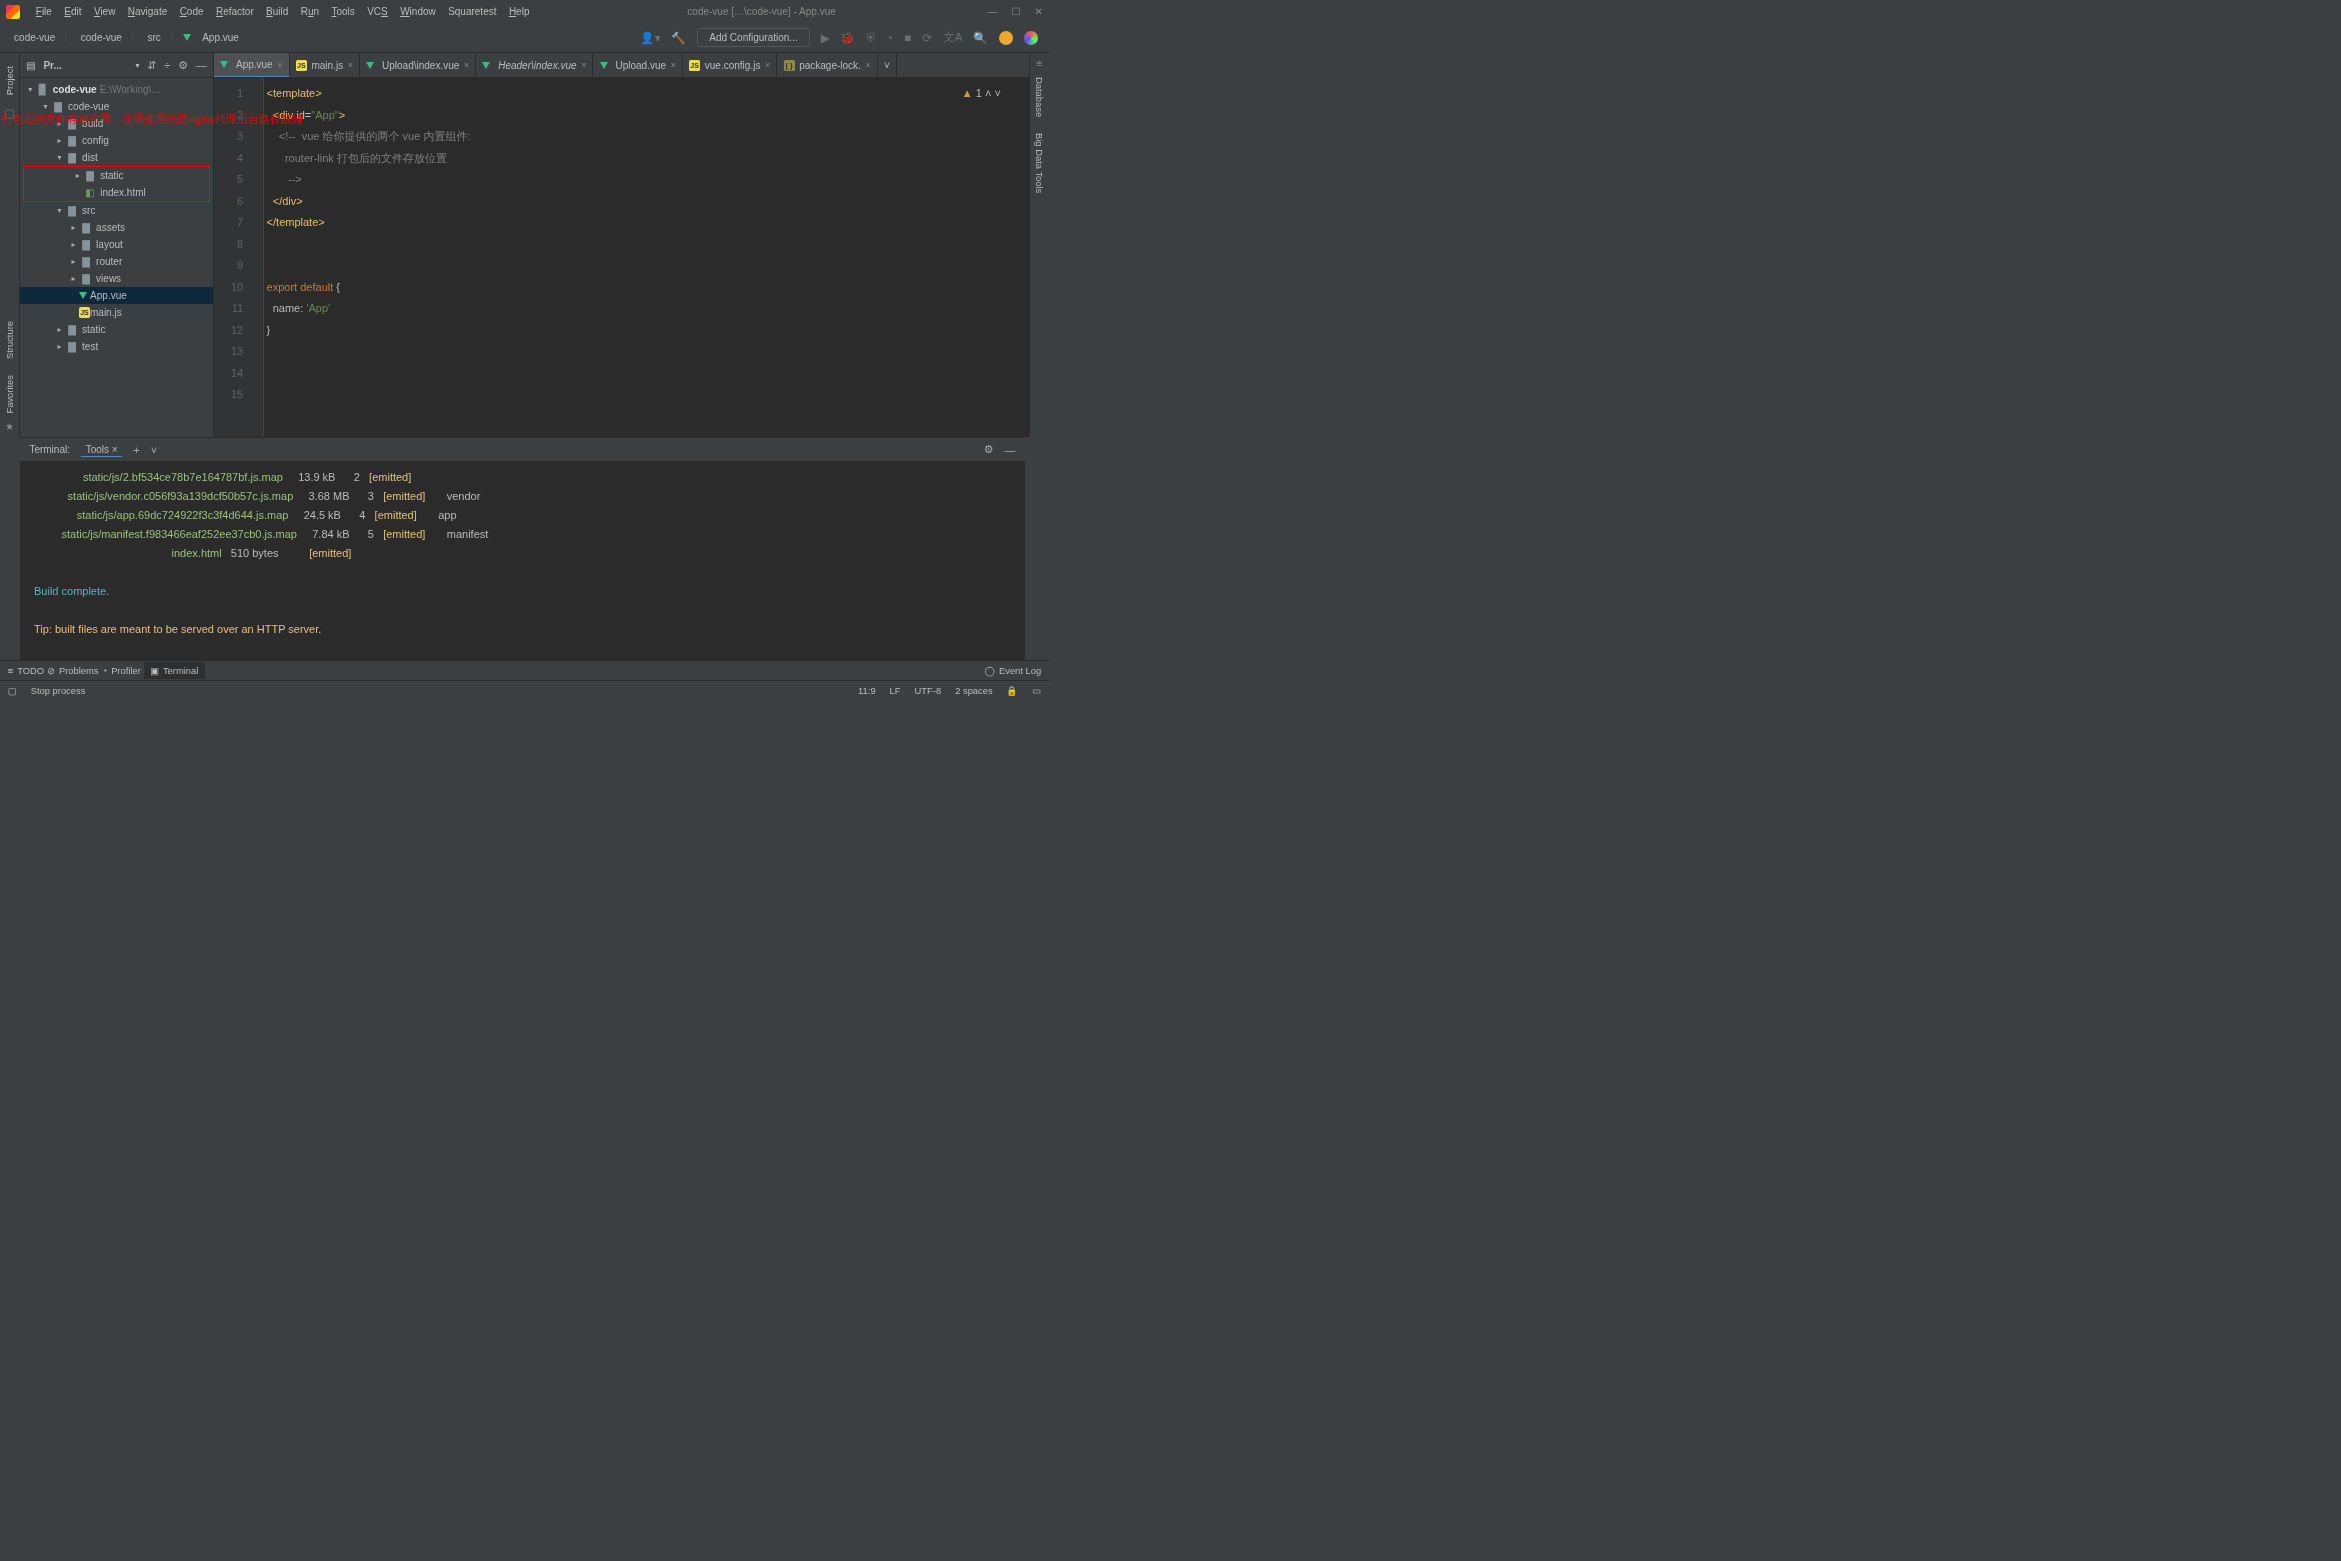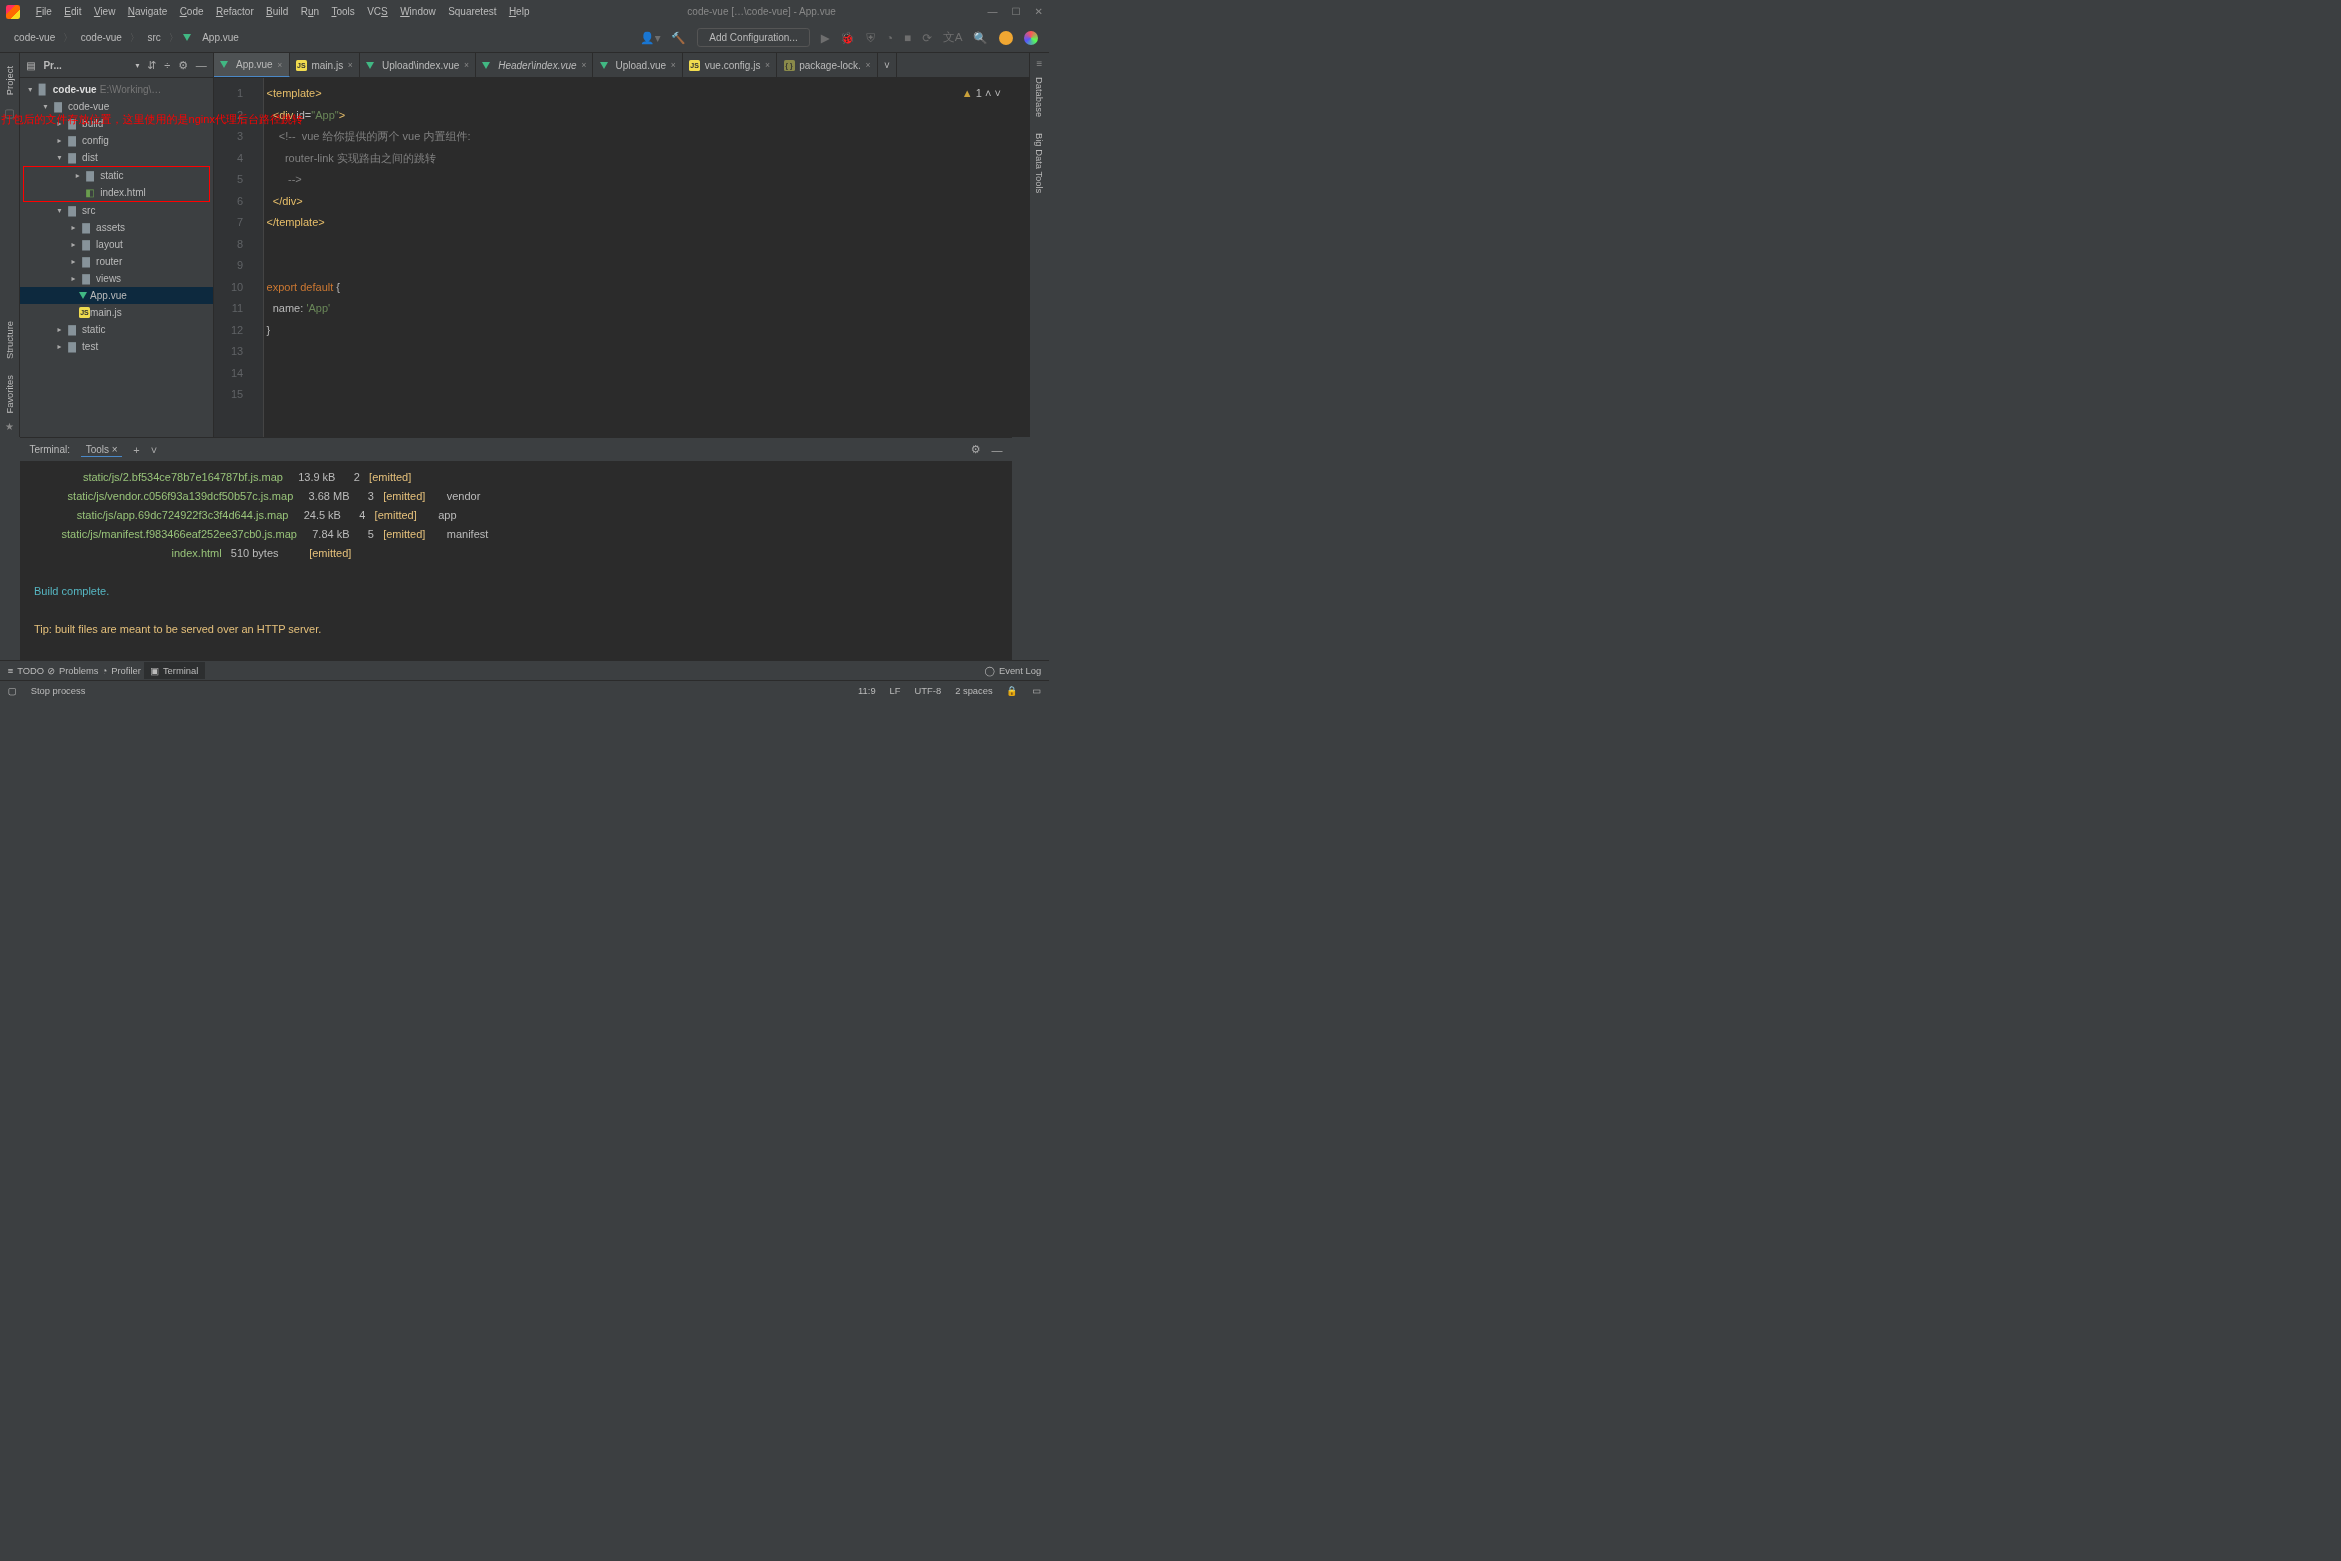--- a/index.html
+++ b/index.html
@@ -53,21 +53,21 @@
 .str { color:#6a8759; }
 .kw { color:#cc7832; }
 .cmt { color:#808080; }
 .cursor-bg { background:#214283; }
 .hl-line { background:#323232; }
 .err-badge { position:absolute; top:4.7px; right:28px; display:flex; align-items:center; gap:3.1px; color:#bbb; }
 .tri-warn { color:#c9a13b; }
 .red-anno { position:absolute; color:#ff0000; font-size:11px; font-family:Arial,sans-serif; }
 .right-gutter { width:20px; background:#3c3f41; border-left:0.8px solid #2b2b2b; display:flex; flex-direction:column; align-items:center; padding-top:4.7px; }
 .right-gutter .vtxt { writing-mode:vertical-rl; color:#bbb; margin:7.8px 0; cursor:pointer; font-size:9.4px; }
-.terminal-panel { height:223px; border-top:0.8px solid #2b2b2b; display:flex; flex-direction:column; background:#2b2b2b; margin-left:20px; margin-right:37px; position:relative; }
+.terminal-panel { height:223px; border-top:0.8px solid #2b2b2b; display:flex; flex-direction:column; background:#2b2b2b; margin-left:20px; margin-right:24px; position:relative; }
 .term-hdr { height:23.4px; background:#3c3f41; display:flex; align-items:center; padding:0 9.4px; gap:11px; }
 .term-tab { color:#bbb; padding:1.6px 4.7px; cursor:pointer; }
 .term-tab.active { border-bottom:1.6px solid #4a88c7; }
 .term-body { flex:1; padding:6.2px 14px; font-family:Consolas,monospace; font-size:11px; line-height:19px; overflow:auto; background:#2b2b2b; color:#bbb; }
 .term-line { white-space:pre; }
 .cy { color:#56b6c2; }
 .gr { color:#98c379; }
 .ye { color:#e5c07b; }
 .bottom-tools { height:20px; background:#3c3f41; border-top:0.8px solid #2b2b2b; display:flex; align-items:center; padding:0 7.8px; gap:14px; }
 .bt-item { display:flex; align-items:center; gap:3.9px; color:#bbb; cursor:pointer; font-size:9.4px; }
@@ -297,21 +297,21 @@
             <div>12</div>
             <div>13</div>
             <div>14</div>
             <div>15</div>
           </div>
         <div class="fold-gutter"></div>
         <div class="code">
 <div class="code-line"><span class="tag-b">&lt;template&gt;</span></div>
 <div class="code-line">  <span class="tag-b">&lt;div </span><span class="attr">id=</span><span class="str">"App"</span><span class="tag-b">&gt;</span></div>
 <div class="code-line">    <span class="cmt">&lt;!--  vue 给你提供的两个 vue 内置组件:</span></div>
-<div class="code-line">      <span class="cmt">router-link 实现路由之间的跳转</span></div>
+<div class="code-line">      <span class="cmt">router-link 打包后的文件存放位置</span></div>
 <div class="code-line">       <span class="cmt">--&gt;</span></div>
 <div class="code-line">  <span class="tag-b">&lt;/div&gt;</span></div>
 <div class="code-line"><span class="tag-b">&lt;/template&gt;</span></div>
 <div class="code-line">&nbsp;</div>
 <div class="code-line">&nbsp;</div>
 <div class="code-line"><span class="kw">export default </span>{</div>
 <div class="code-line">  <span class="attr">name</span>: <span class="str">'App'</span></div>
 <div class="code-line">}</div>
           <div class="err-badge">
             <span class="tri-warn">▲</span>

